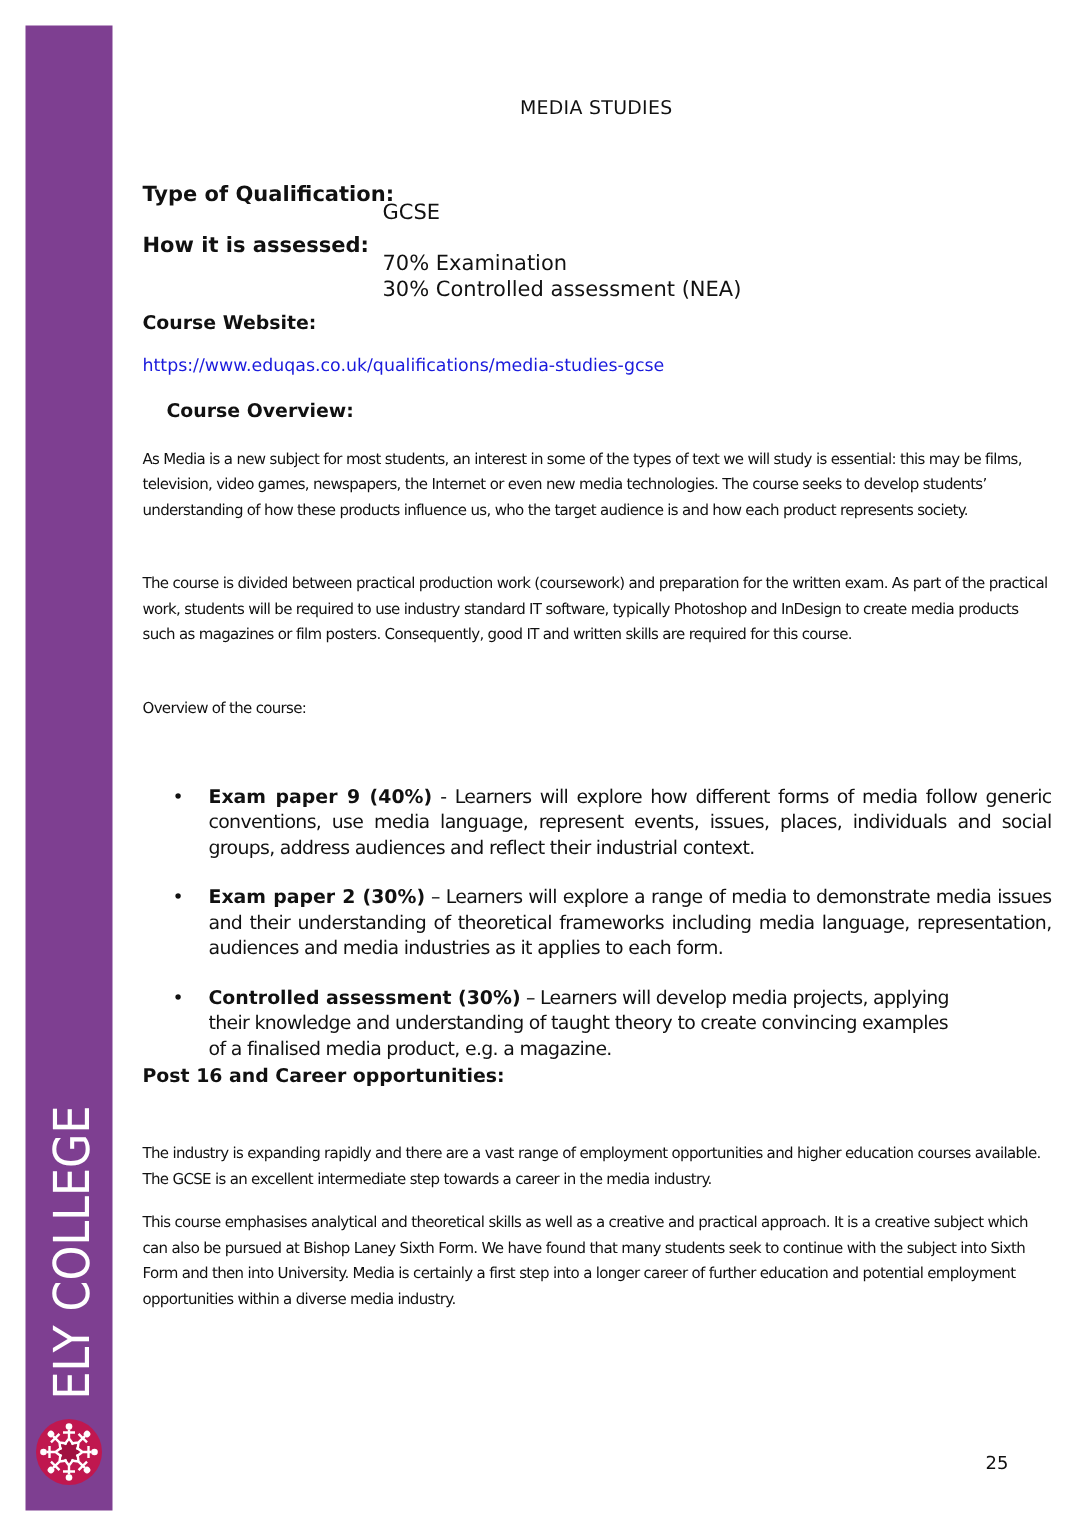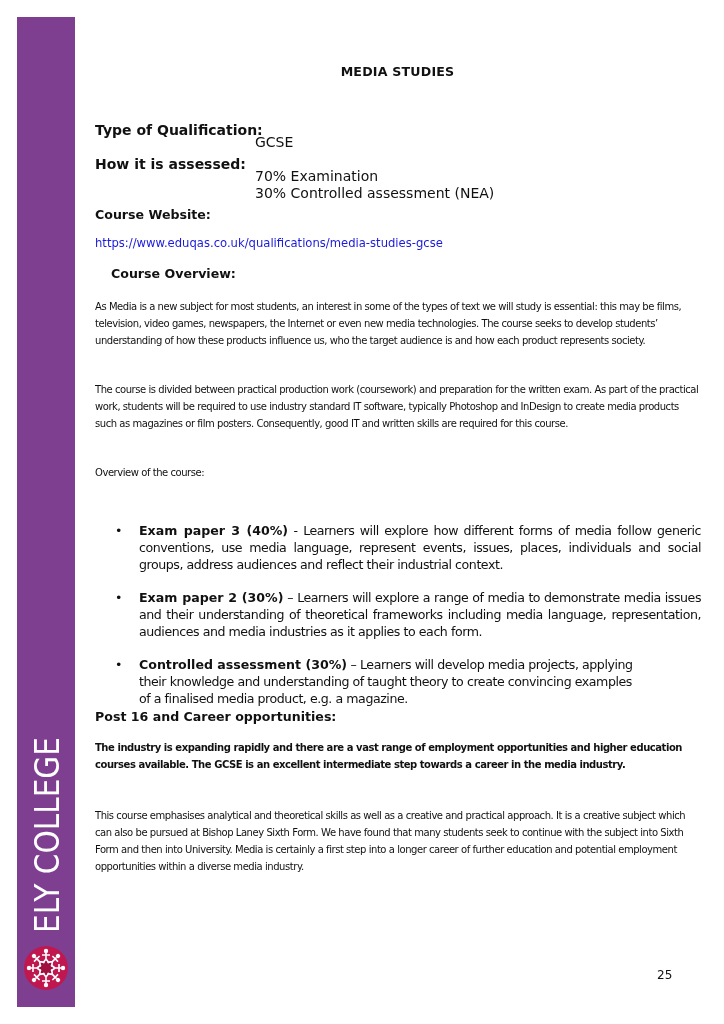--- a/index.html
+++ b/index.html
@@ -2,21 +2,21 @@
 <html><head>
 <meta charset="utf-8">
 <style>
   html, body { margin:0; padding:0; background:#fff; }
   body { width:724px; height:1024px; position:relative; overflow:hidden;
          font-family:"DejaVu Sans", sans-serif; color:#111; }
   .sidebar { position:absolute; left:17px; top:17px; width:58px; height:990px; background:#7e3f91; }
   .brand { position:absolute; left:17px; top:735px; width:58px; height:200px; }
   .brand svg { display:block; }
   .logo { position:absolute; left:23px; top:945px; width:46px; height:46px; }
-  .title { position:absolute; left:95px; top:64px; width:605px; text-align:center; font-weight:bold; font-size:12.6px; letter-spacing:0.2px; }
+  .title { position:absolute; left:95px; top:64px; width:605px; text-align:center; font-weight:normal; font-size:12.6px; letter-spacing:0.2px; }
   .row { position:absolute; left:95px; font-size:14px; }
   .lbl { font-weight:bold; display:inline-block; width:175px; }
   .val { position:absolute; left:160px; top:0; white-space:nowrap;margin-top:12px; }
   .head { position:absolute; left:95px; font-weight:bold; font-size:12.6px; }
   .link { position:absolute; left:95px; top:236px; color:#1a1adc; font-size:11.6px; cursor:pointer; }
   .para { position:absolute; left:95px; width:606px; font-size:10px; line-height:17px; font-family:"DejaVu Sans", sans-serif; letter-spacing:-0.45px; }
   .bullets { position:absolute; left:95px; top:522px; width:606px; margin:0; padding:0; list-style:none; }
   .bullets li { position:relative; padding-left:44px; font-size:12.6px; line-height:17px; margin-bottom:16px; letter-spacing:-0.45px; }
   .bullets li.just { text-align:justify; }
   .bullets li .dot { position:absolute; left:20px; top:0; }
@@ -90,29 +90,29 @@
 <a class="link" title="https://www.eduqas.co.uk/qualifications/media-studies-gcse">https://www.eduqas.co.uk/qualifications/media-studies-gcse</a>
 
 <div class="head" style="top:266px;margin-left:16px;">Course Overview:</div>
 <div class="para" style="top:298px;">As Media is a new subject for most students, an interest in some of the types of text we will study is essential: this may be films, television, video games, newspapers, the Internet or even new media technologies.  The course seeks to develop students’ understanding of how these products influence us, who the target audience is and how each product represents society.</div>
 <div class="para" style="top:381px;">The course is divided between practical production work (coursework) and preparation for the written exam.  As part of the practical work, students will be required to use industry standard IT software, typically Photoshop and InDesign to create media products such as magazines or film posters.  Consequently, good IT and written skills are required for this course.</div>
 <div class="para" style="top:464px;">Overview of the course:</div>
 
 <ul class="bullets">
   <li class="just">
     <span class="dot">•</span>
-    <b>Exam paper 3 (40%)</b><span> - </span><span>Learners will explore how different forms of media follow generic conventions, use media language, represent events, issues, places, individuals and social groups, address audiences and reflect their industrial context.</span>
+    <b>Exam paper 9 (40%)</b><span> - </span><span>Learners will explore how different forms of media follow generic conventions, use media language, represent events, issues, places, individuals and social groups, address audiences and reflect their industrial context.</span>
   </li>
   <li class="just">
     <span class="dot">•</span>
     <b>Exam paper 2 (30%)</b><span> – </span><span>Learners will explore a range of media to demonstrate media issues and their understanding of theoretical frameworks including media language, representation, audiences and media industries as it applies to each form.</span>
   </li>
   <li style="padding-right:55px;">
     <span class="dot">•</span>
     <b>Controlled assessment (30%)</b><span> – </span><span>Learners will develop media projects, applying their knowledge and understanding of taught theory to create convincing examples of a finalised media product, e.g. a magazine.</span>
   </li>
 </ul>
 
 <div class="head" style="top:709px;">Post 16 and Career opportunities:</div>
-<div class="para" style="top:739px;font-weight:bold;">The industry is expanding rapidly and there are a vast range of employment opportunities and higher education courses available. The GCSE is an excellent intermediate step towards a career in the media industry.</div>
+<div class="para" style="top:761px;">The industry is expanding rapidly and there are a vast range of employment opportunities and higher education courses available. The GCSE is an excellent intermediate step towards a career in the media industry.</div>
 <div class="para" style="top:807px;">This course emphasises analytical and theoretical skills as well as a creative and practical approach. It is a creative subject which can also be pursued at Bishop Laney Sixth Form. We have found that many students seek to continue with the subject into Sixth Form and then into University. Media is certainly a first step into a longer career of further education and potential employment opportunities within a diverse media industry.</div>
 
 <div class="pagenum">25</div>
 
 </body></html>

